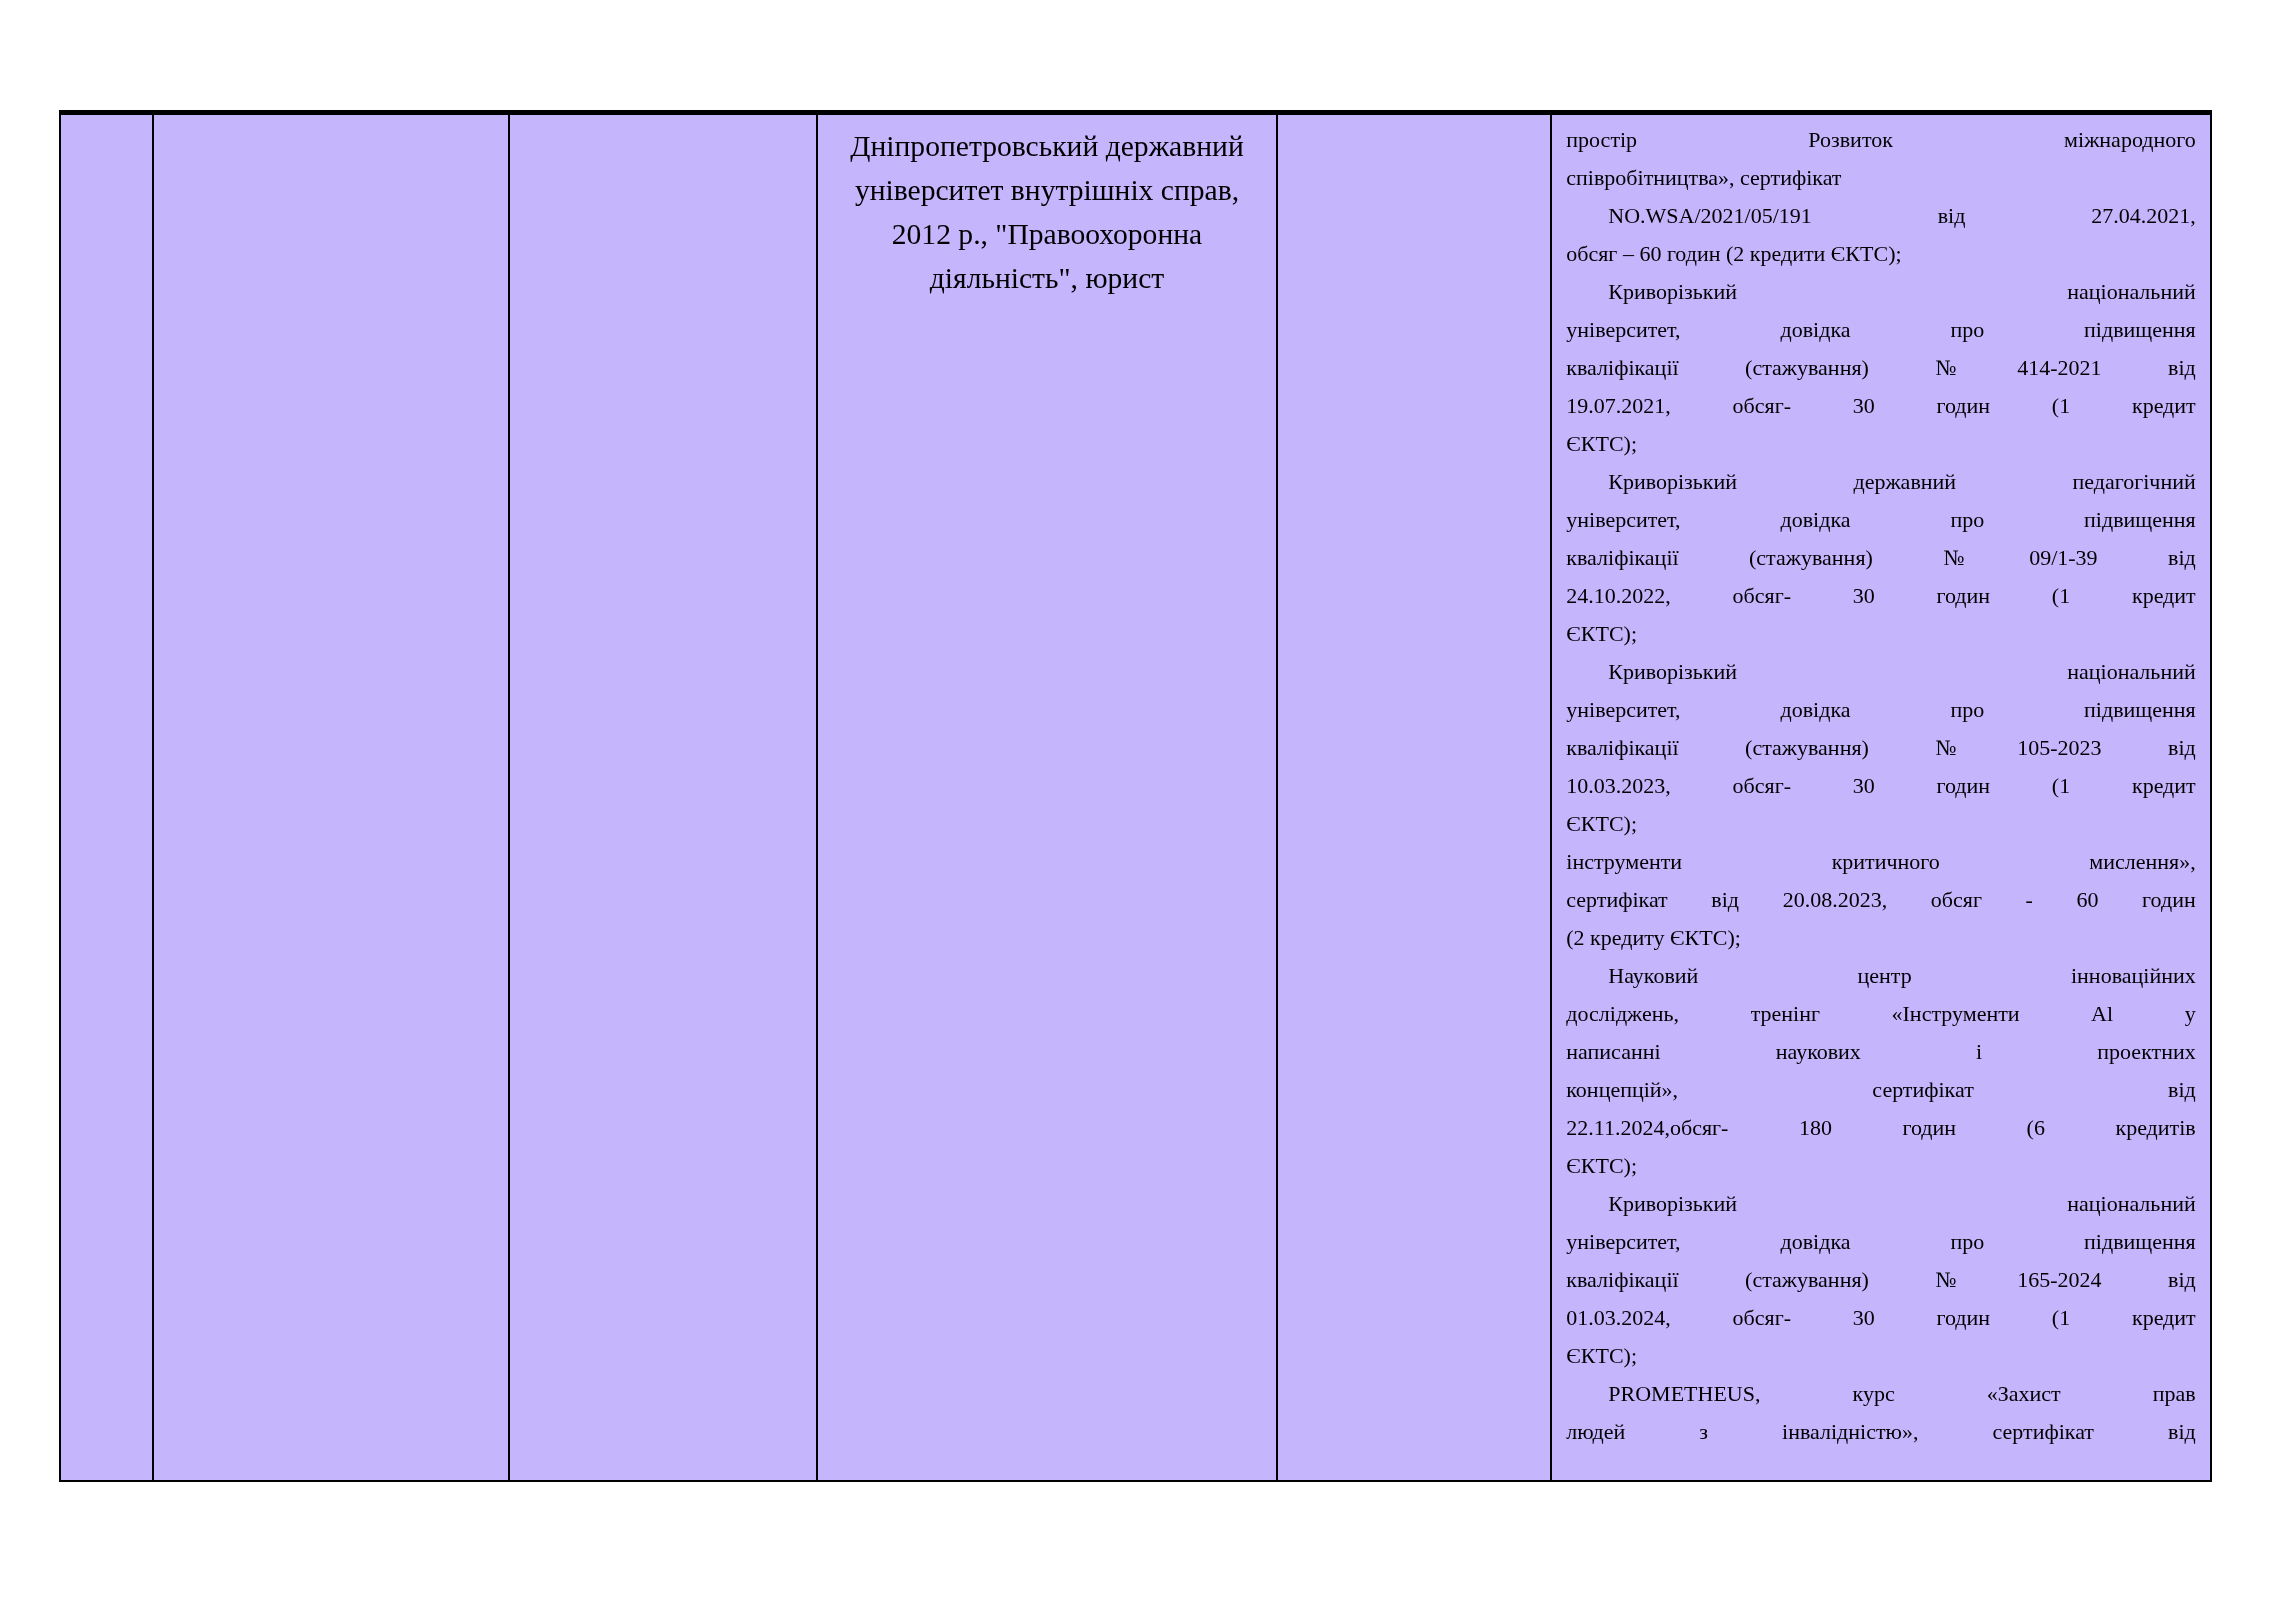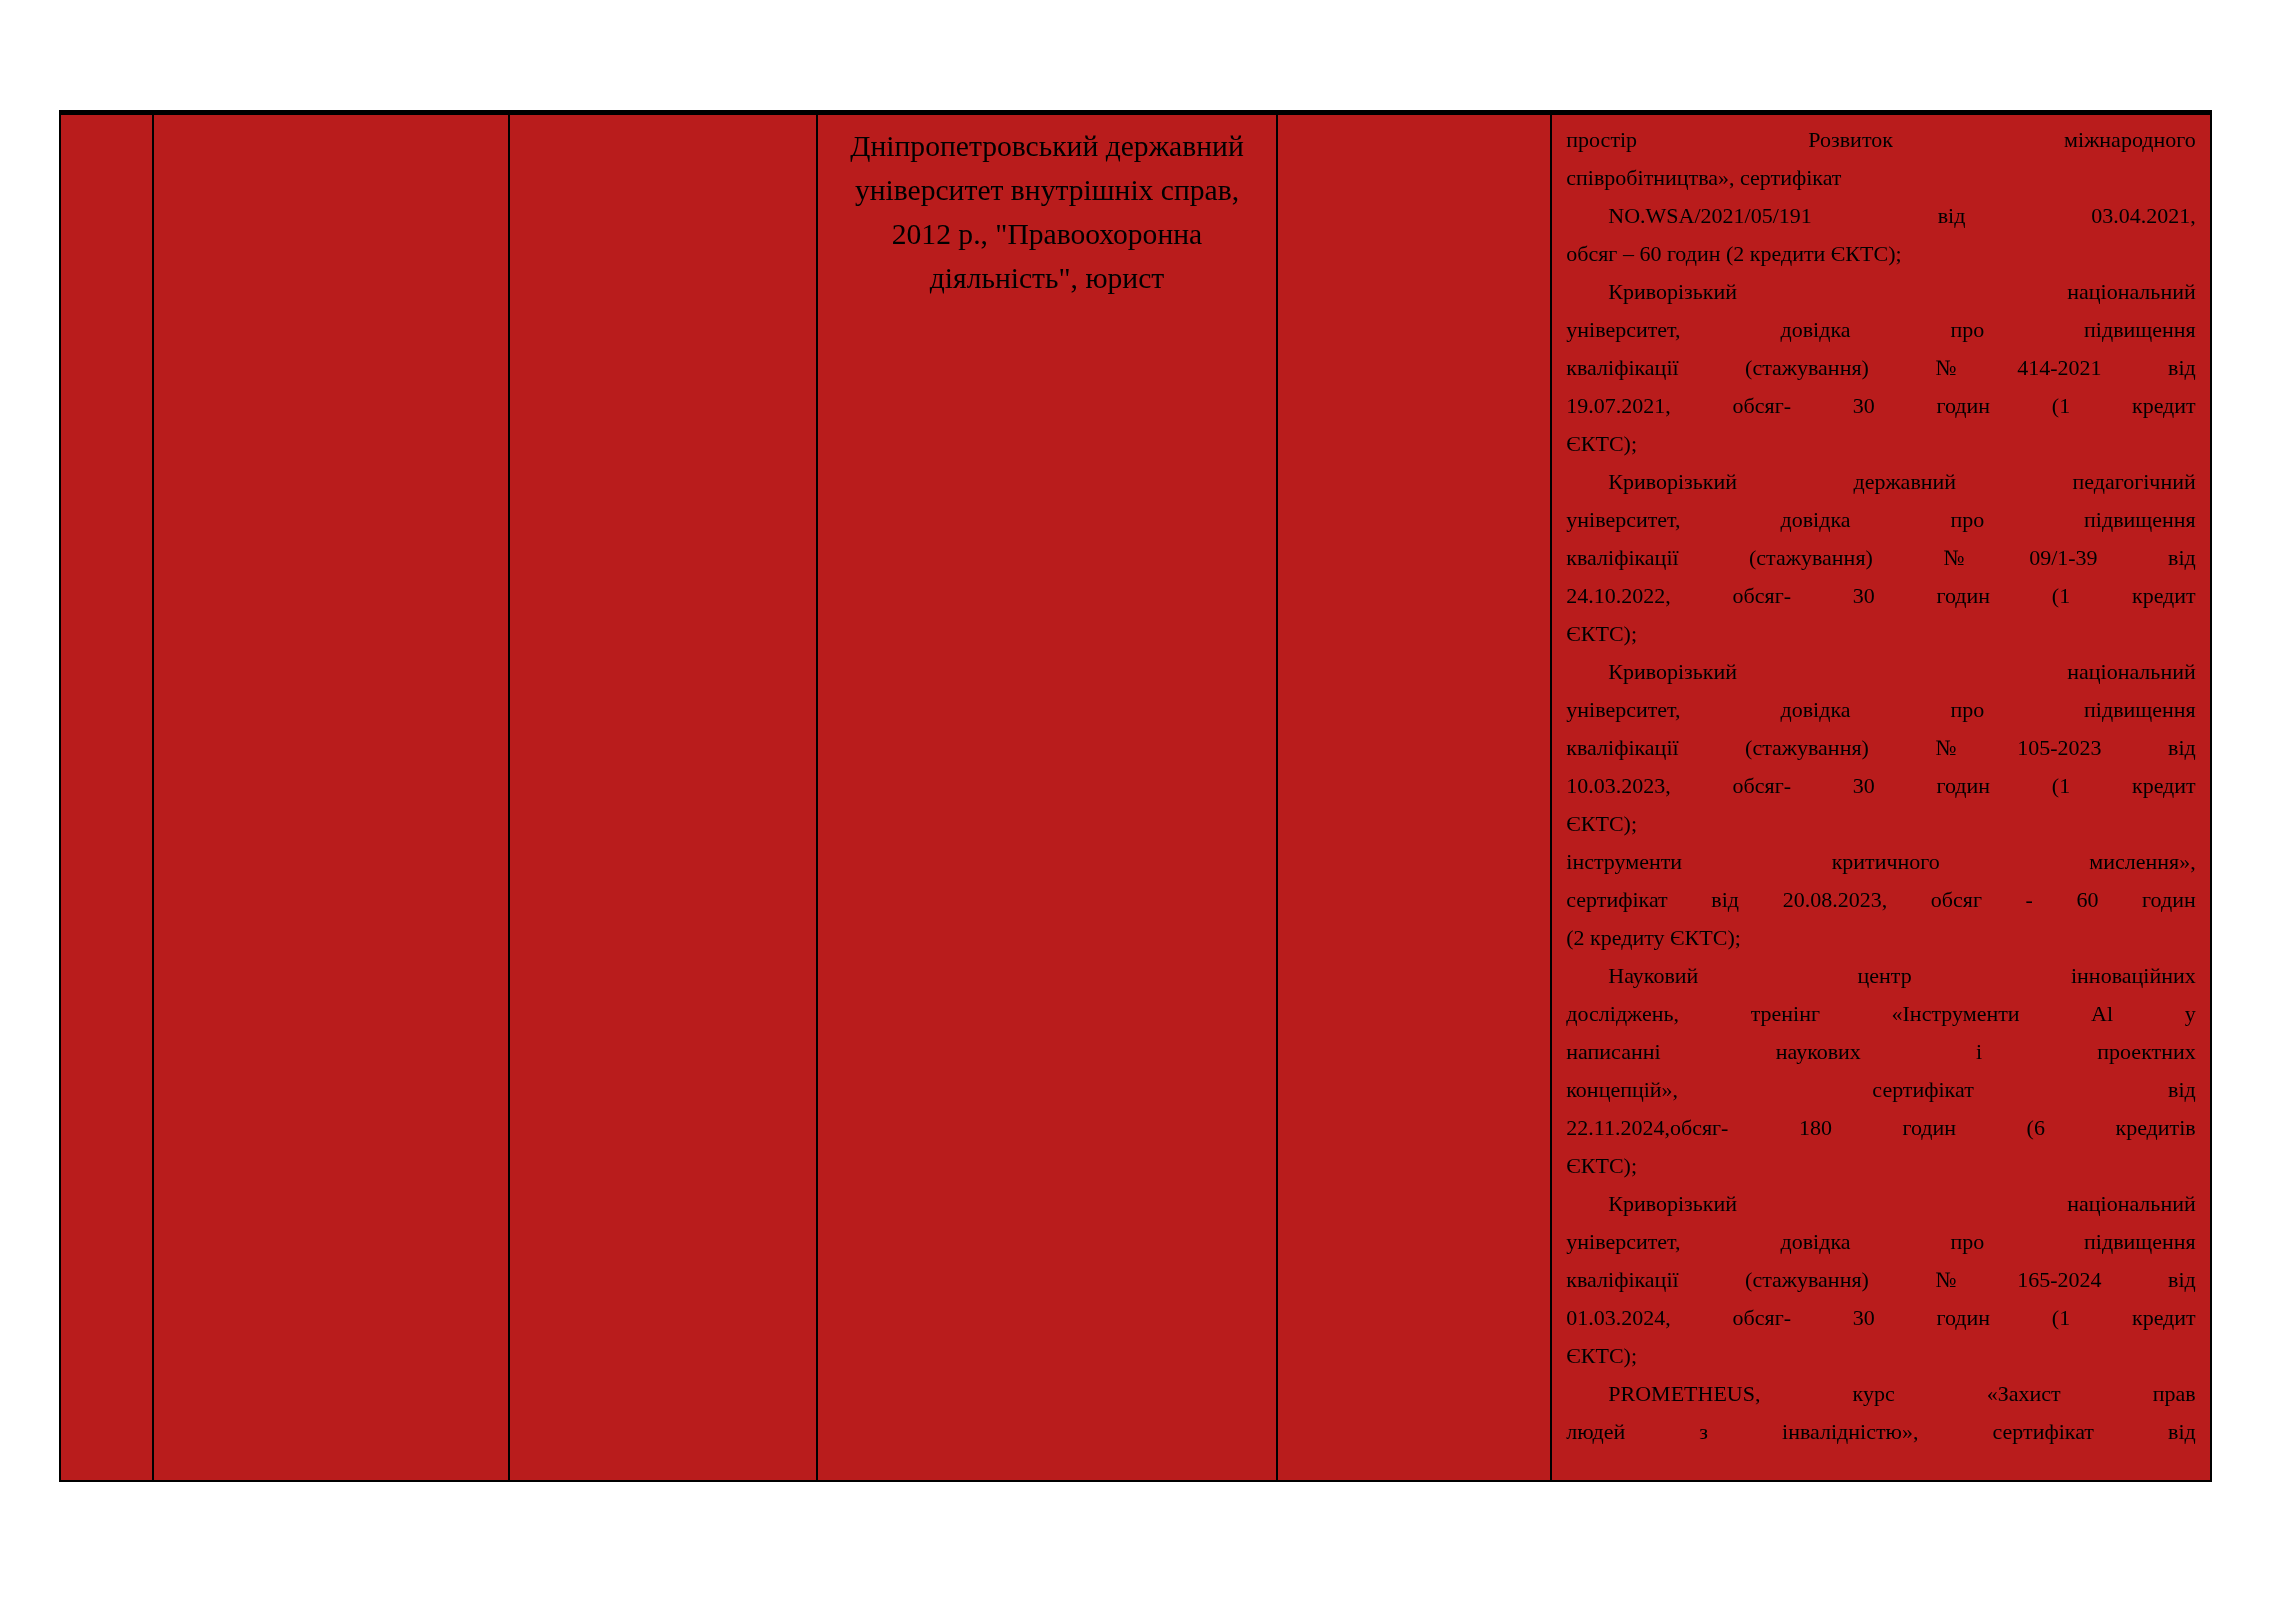--- a/index.html
+++ b/index.html
@@ -15,21 +15,21 @@
   .doc-table {
     position: absolute;
     left: 59px;
     top: 110px;
     width: 2153px;
     height: 1372px;
     border: 2.7px solid #000;
     border-top: 5.4px solid #000;
     box-sizing: border-box;
     display: flex;
-    background: #b91c1c;
+    background: #c4b5fd;
   }
   .cell {
     box-sizing: border-box;
     height: 100%;
     border-right: 2.7px solid #000;
     overflow: hidden;
   }
   .cell:last-child { border-right: none; }
   .c1 { width: 93px; }
   .c2 { width: 356px; }
@@ -78,21 +78,21 @@
           <div class="edu-line">університет внутрішніх справ,</div>
           <div class="edu-line">2012 р., "Правоохоронна</div>
           <div class="edu-line">діяльність", юрист</div>
         </div>
     </div>
     <div class="cell c5"></div>
     <div class="cell c6">
       <div class="qual-block">
           <div class="qline">простір Розвиток міжнародного</div>
           <div class="qline noj">співробітництва», сертифікат</div>
-          <div class="qline ind">NO.WSA/2021/05/191 від 03.04.2021,</div>
+          <div class="qline ind">NO.WSA/2021/05/191 від 27.04.2021,</div>
           <div class="qline noj">обсяг – 60 годин  (2 кредити ЄКТС);</div>
           <div class="qline ind">Криворізький національний</div>
           <div class="qline">університет, довідка про підвищення</div>
           <div class="qline">кваліфікації (стажування) №414-2021 від</div>
           <div class="qline">19.07.2021, обсяг- 30 годин (1 кредит</div>
           <div class="qline noj">ЄКТС);</div>
           <div class="qline ind">Криворізький державний педагогічний</div>
           <div class="qline">університет, довідка про підвищення</div>
           <div class="qline">кваліфікації (стажування) №09/1-39 від</div>
           <div class="qline">24.10.2022, обсяг- 30 годин  (1 кредит</div>

